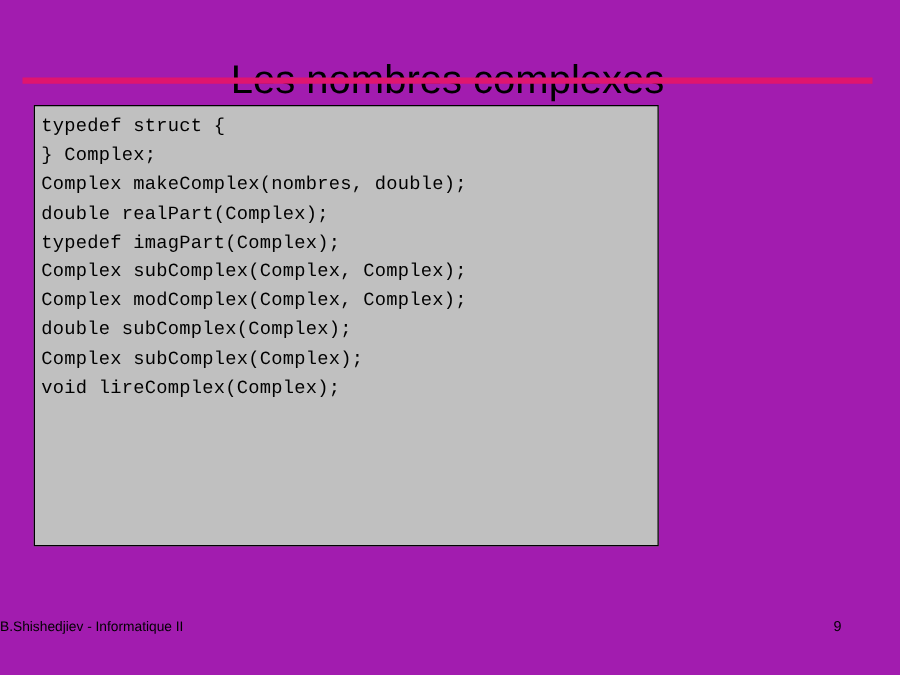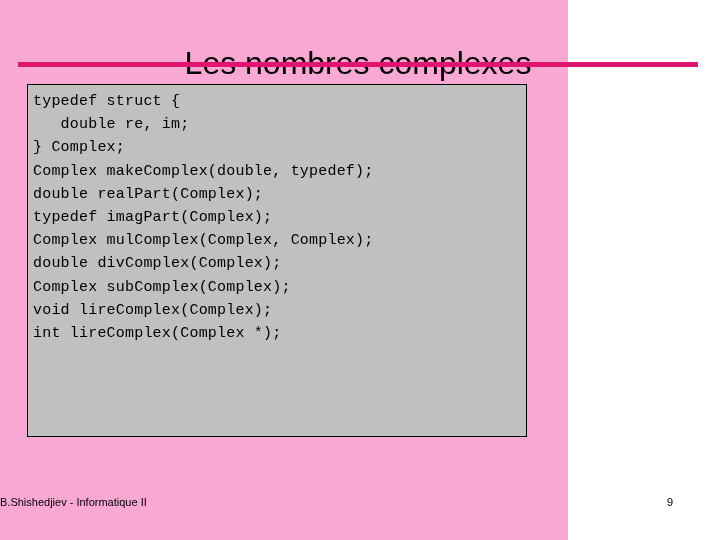--- a/index.html
+++ b/index.html
@@ -11,23 +11,23 @@
     height: 540px;
     background: #FFFFFF;
     font-family: "Liberation Sans", sans-serif;
     overflow: hidden;
     position: relative;
   }
 
   .slide {
     position: absolute;
     inset: 0;
-    width: 568px;
+    width: 720px;
     height: 540px;
-    background: #f9a8d4;
+    background: #a21caf;
   }
 
   
   .slide-title {
     position: absolute;
     left: 18px;
     top: 24px;
     width: 680px;
     text-align: center;
     font-family: "Liberation Sans", sans-serif;
@@ -101,29 +101,28 @@
 <body>
 
 <div class="slide">
 
   <h1 class="slide-title">Les nombres complexes</h1>
 
   <div class="title-rule"></div>
 
   <div class="code-box">
     <div class="code-line">typedef struct {</div>
-    <div class="code-line">   double re, im;</div>
     <div class="code-line">} Complex;</div>
-    <div class="code-line">Complex makeComplex(double, typedef);</div>
+    <div class="code-line">Complex makeComplex(nombres, double);</div>
     <div class="code-line">double realPart(Complex);</div>
     <div class="code-line">typedef imagPart(Complex);</div>
-    <div class="code-line">Complex mulComplex(Complex, Complex);</div>
-    <div class="code-line">double divComplex(Complex);</div>
+    <div class="code-line">Complex subComplex(Complex, Complex);</div>
+    <div class="code-line">Complex modComplex(Complex, Complex);</div>
+    <div class="code-line">double subComplex(Complex);</div>
     <div class="code-line">Complex subComplex(Complex);</div>
     <div class="code-line">void lireComplex(Complex);</div>
-    <div class="code-line">int lireComplex(Complex *);</div>
   </div>
 
   <div class="footer-text">B.Shishedjiev - Informatique II</div>
 
   <div class="footer-page">9</div>
 
 </div>
 
 </body></html>

